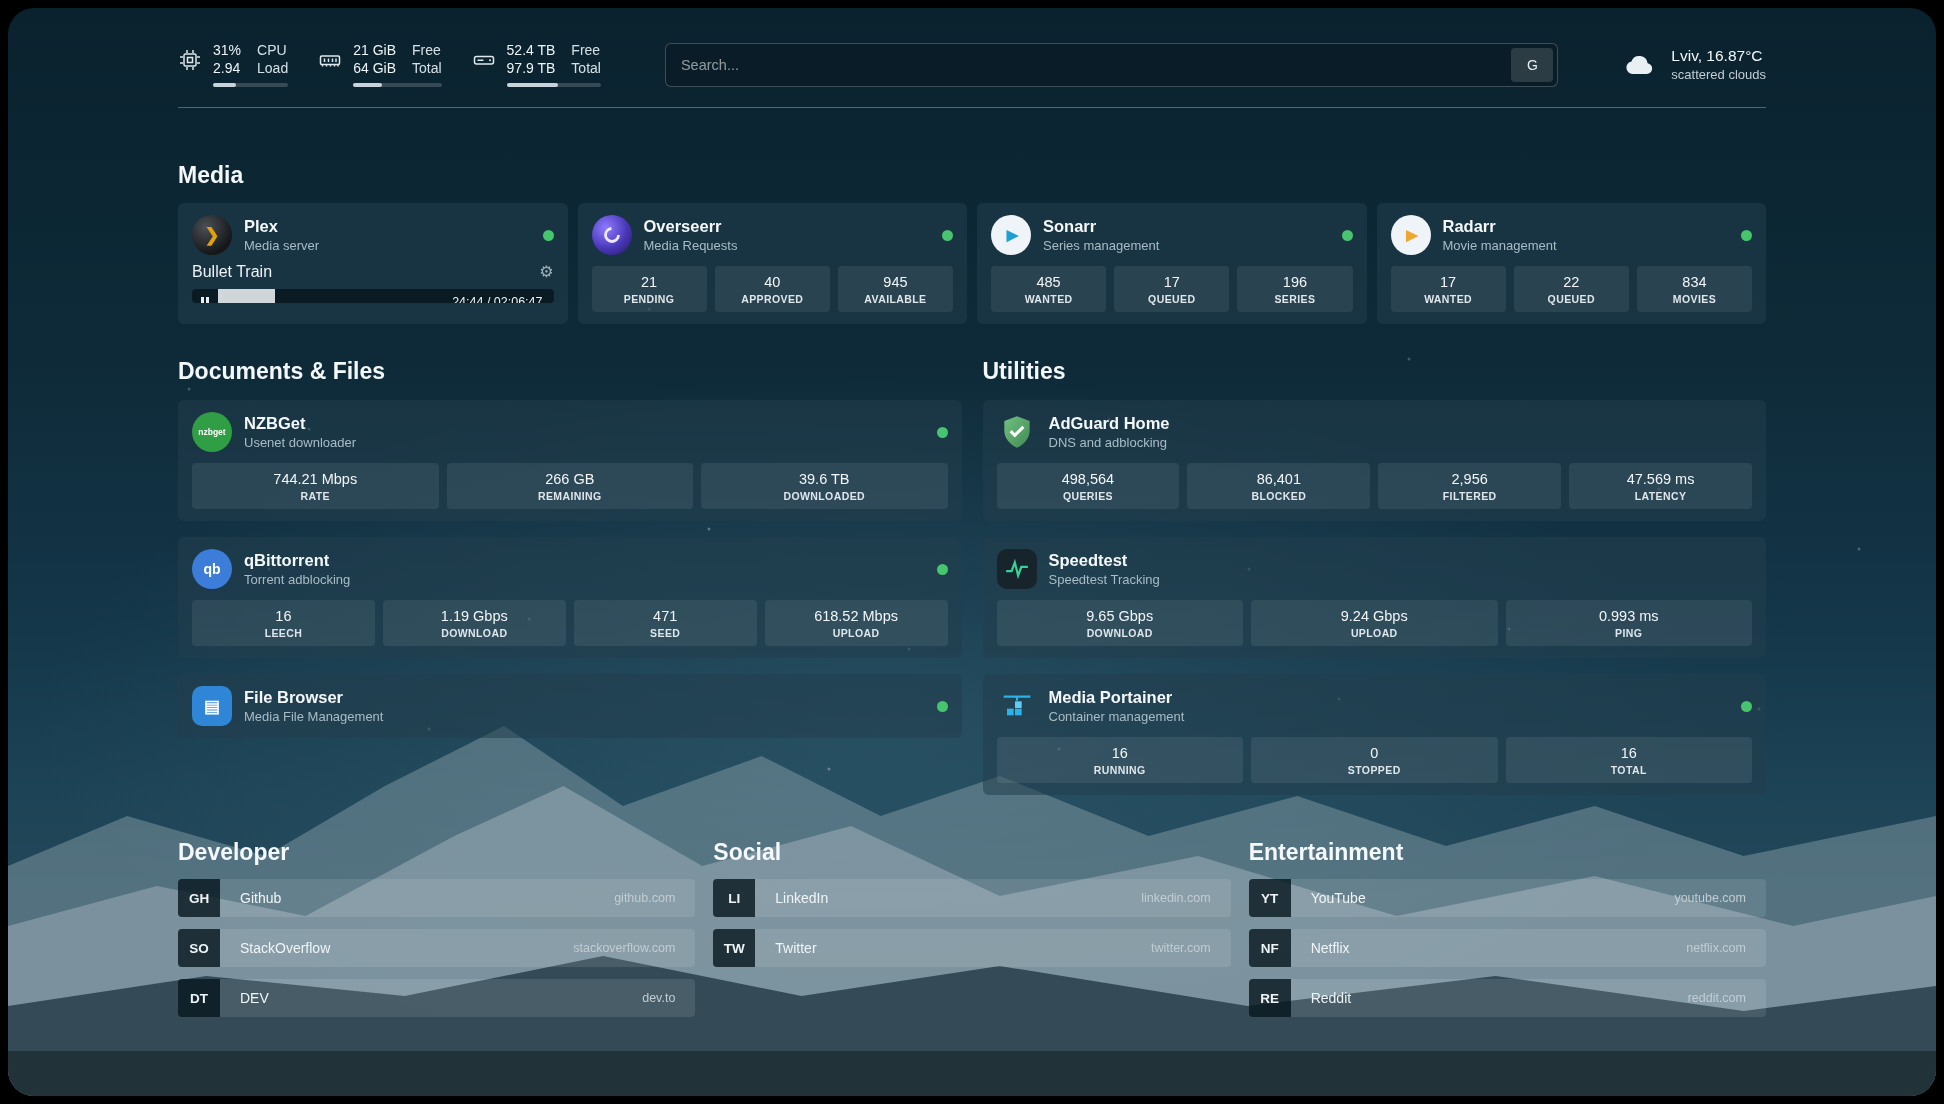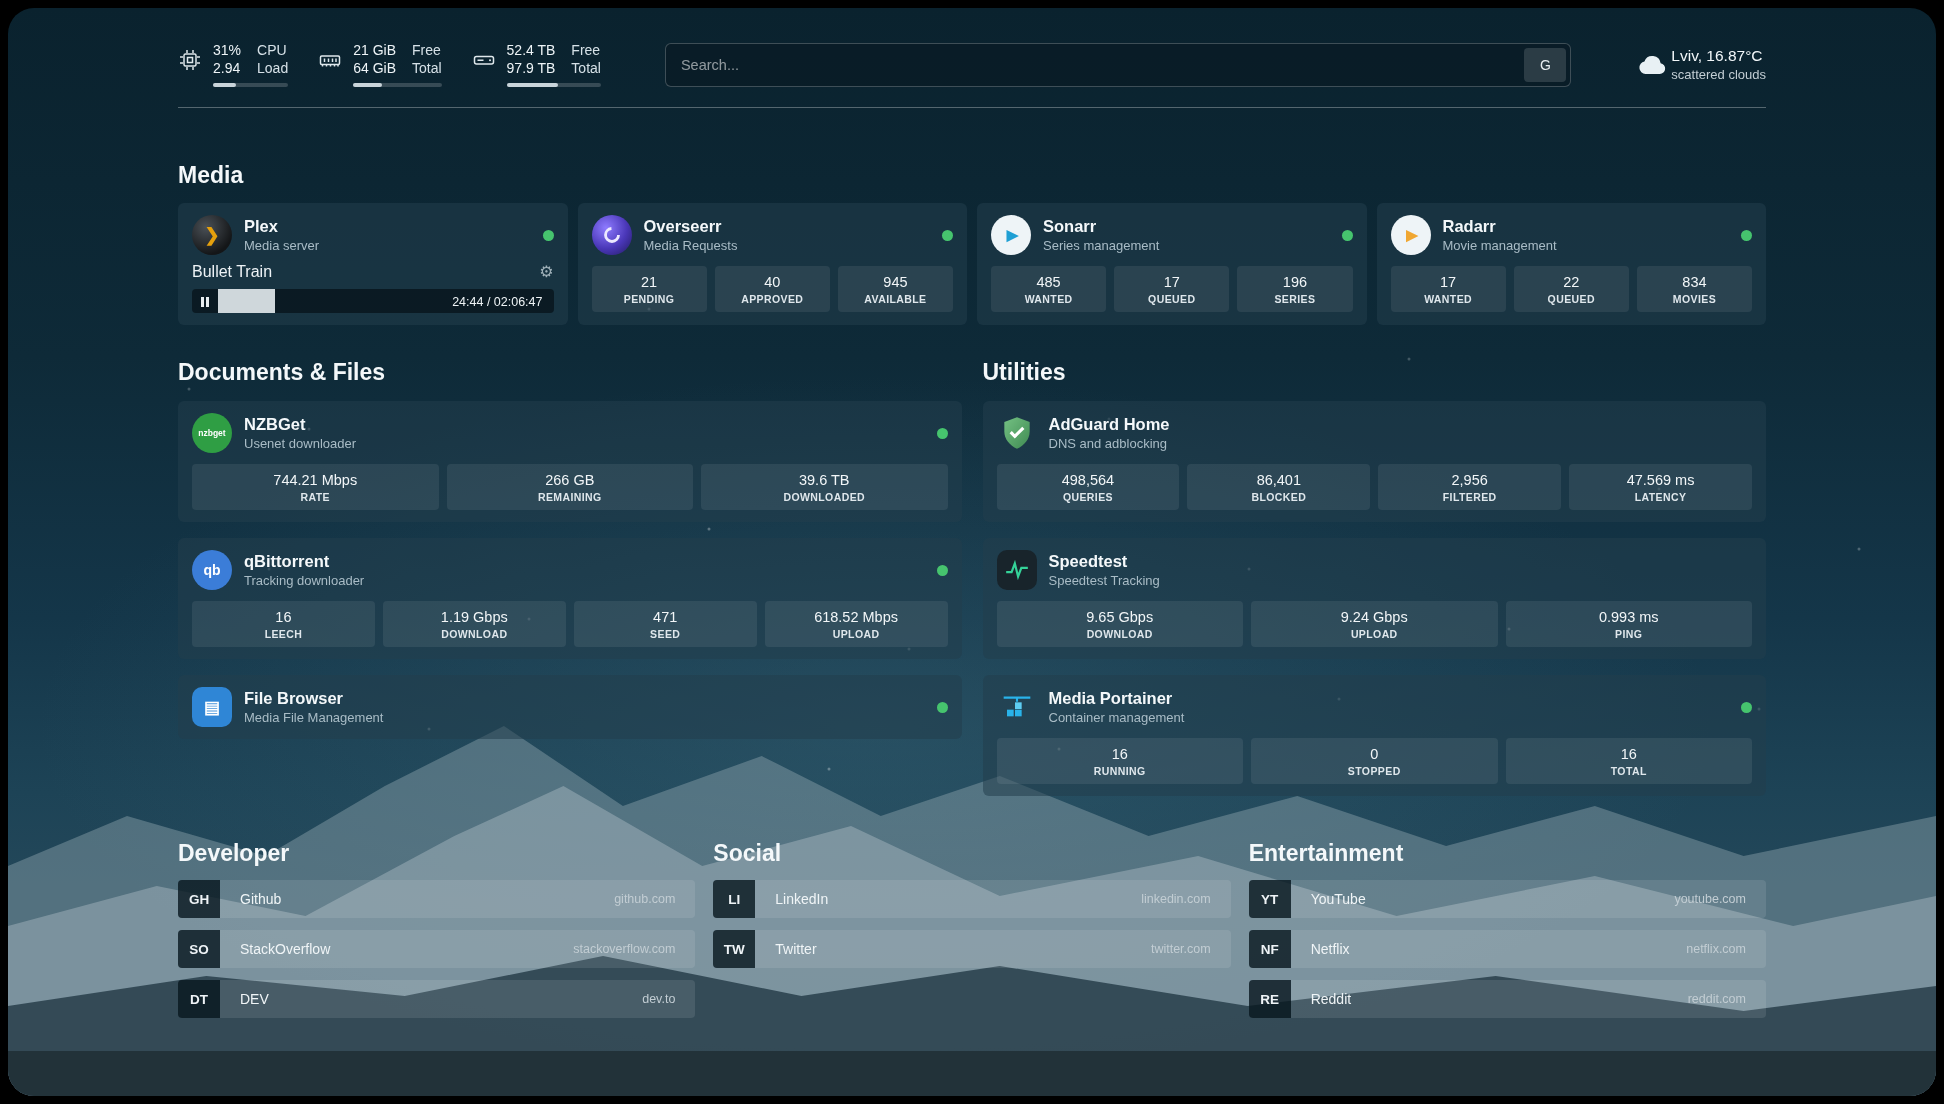--- a/index.html
+++ b/index.html
@@ -34,21 +34,21 @@
   .sys-bar { grid-column:1 / 3; height:4px; background:rgba(255,255,255,0.18); border-radius:2px; margin-top:5px; }
   .sys-fill { height:100%; background:#c9d4da; border-radius:2px; }
 
   .search { flex:1; display:flex; align-items:center; height:44px; margin:0 34px;
     background:rgba(9,24,32,0.55); border:1px solid rgba(255,255,255,0.22); border-radius:6px; padding:4px 4px 4px 15px;justify-content:center; }
   .search input { flex:1; background:transparent; border:none; outline:none; color:#e8eef1; font-size:14.5px; font-family:"Liberation Sans",sans-serif; }
   .search input::placeholder { color:rgba(255,255,255,0.55); }
   .search-btn { width:42px; height:34px; background:rgba(255,255,255,0.14); border:none; border-radius:4px;
     color:#e8eef1; font-size:14px; display:flex; align-items:center; justify-content:center; cursor:pointer; }
 
-  .weather { display:flex; align-items:center; }
+  .weather { display:flex; align-items:center; gap:13px; }
   .weather-loc { font-size:15.5px; color:#f2f7f9; }
   .weather-cond { font-size:13px; color:#c3ced4; margin-top:2px; }
 
   .topbar-divider { margin-top:20px; border-bottom:1px solid rgba(255,255,255,0.30); }
 
   
   .section-title { font-size:23px; font-weight:600; color:#f4f8fa; }
   .media-section { margin-top:54px; }
   .grid4 { display:grid; grid-template-columns:repeat(4,1fr); gap:10px; margin-top:14px; }
   .cols { display:grid; grid-template-columns:1fr 1fr; gap:21px; margin-top:34px; align-items:start; }
@@ -76,21 +76,21 @@
 
   .stats { display:flex; gap:8px; margin-top:11px; }
   .stat { flex:1; background:rgba(255,255,255,0.08); border-radius:4px; text-align:center; padding:8px 4px 7px; }
   .stat .v { font-size:14.5px; color:#f2f6f8; }
   .stat .l { font-size:10.5px; font-weight:700; color:#dfe7ec; letter-spacing:0.4px; margin-top:3px; }
 
   
   .plex-row { display:flex; align-items:center; justify-content:space-between; margin-top:8px; }
   .plex-title { font-size:16px; color:#eef3f6; }
   .gear { color:#9fb0b8; font-size:16px; cursor:pointer; line-height:1; }
-  .player { position:relative; margin-top:8px; height:24px; background:rgba(8,20,27,0.8); border-radius:4px; overflow:hidden; }
+  .player { position:relative; margin-top:8px; height:14px; background:rgba(8,20,27,0.8); border-radius:4px; overflow:hidden; }
   .pause { position:absolute; left:9px; top:8px; display:flex; gap:2px; cursor:pointer; z-index:2; }
   .pause i { width:3px; height:10px; background:#e8eef1; display:block; }
   .player-track { position:absolute; left:26px; right:0; top:0; bottom:0; }
   .player-fill { position:absolute; left:0; top:0; bottom:0; background:rgba(228,236,240,0.9); }
   .player-time { position:absolute; right:11px; top:6px; font-size:12.5px; color:#eef3f5; z-index:2; }
 
   
   .bm-section { display:grid; grid-template-columns:repeat(3,1fr); gap:18px; margin-top:44px; }
   .bm-list { display:flex; flex-direction:column; gap:12px; margin-top:13px; }
   .bm-row { display:flex; height:38px; border-radius:4px; overflow:hidden; cursor:pointer; }
@@ -326,21 +326,21 @@
                   <div class="l">DOWNLOADED</div>
                 </div>
             </div>
           </div>
 
           <div class="card">
             <div class="card-head">
               <span class="app-icon icon-qb">qb</span>
               <div class="app-meta">
                 <div class="app-name">qBittorrent</div>
-                <div class="app-sub">Tracking downloader</div>
+                <div class="app-sub">Torrent adblocking</div>
               </div>
               <span class="dot" style="background: rgb(70, 196, 110);"></span>
             </div>
             <div class="stats">
               <div class="stat">
                   <div class="v">16</div>
                   <div class="l">LEECH</div>
                 </div>
               <div class="stat">
                   <div class="v">1.19 Gbps</div>

